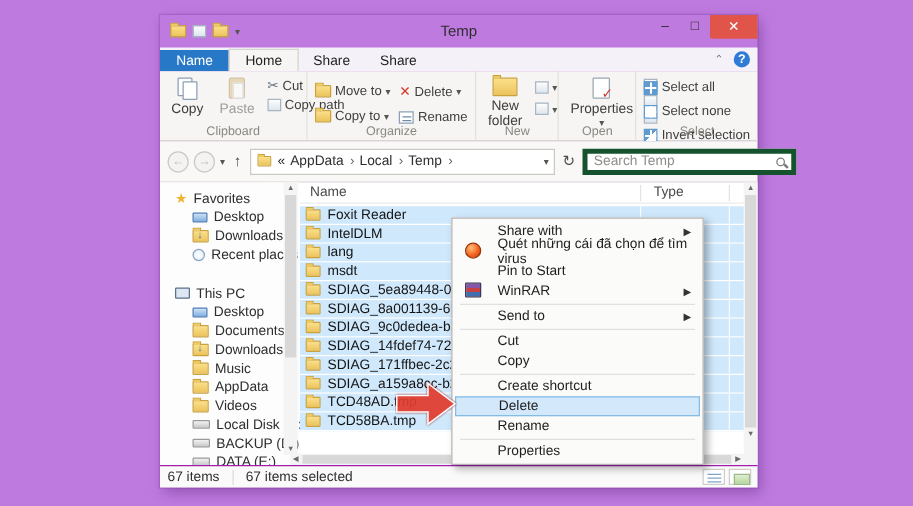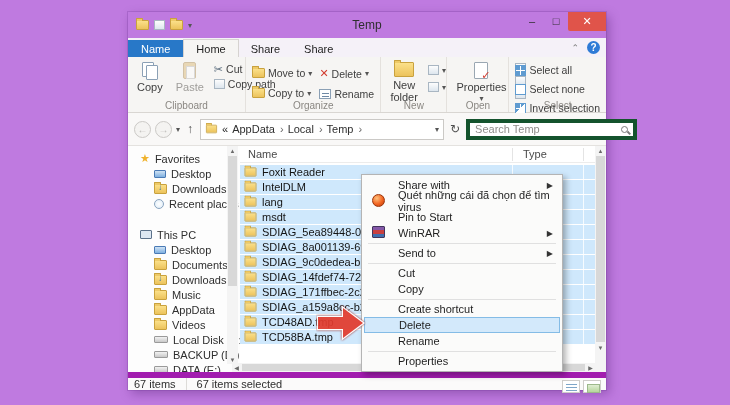--- a/index.html
+++ b/index.html
@@ -110,21 +110,21 @@
   
   .vsb { position:absolute; right:0; top:0; width:11px; height:206px; background:#f4f4f4; }
   .vsb .sb-thumb { position:absolute; left:1px; right:1px; top:10px; bottom:10px; background:#d8d8d8; }
   
   .hsb { position:absolute; left:104px; right:11px; top:217px; height:9px; background:#f4f4f4; display:flex; align-items:center; }
   .hsb .h-arrow { width:9px; text-align:center; font-size:6px; color:#6a6a6a; }
   .hsb .h-thumb { flex:1; height:7px; background:#d8d8d8; margin:0 1px; }
   .sb-corner { position:absolute; right:0; top:206px; width:11px; height:20px; background:#f4f4f4; }
 
   
-  .status { position:absolute; left:0; bottom:0; width:100%; height:18px; background:#fbfafa; border-top:6px solid #a21caf; display:flex; align-items:center; padding:0 6px; gap:10px; color:#2e2e2e; }
+  .status { position:absolute; left:0; bottom:0; width:100%; height:18px; background:#fbfafa; border-top:1px solid #a21caf; display:flex; align-items:center; padding:0 6px; gap:10px; color:#2e2e2e; }
   .status-sep { width:1px; height:12px; background:#dddbd8; }
   .view-toggles { position:absolute; right:5px; top:2px; display:flex; gap:3px; }
   .vt { width:18px; height:13px; border:1px solid #cfcdca; background:#fff; position:relative; }
   .vt-details::before { content:""; position:absolute; left:3px; top:3px; width:11px; height:1px; background:#7fa6c8; box-shadow:0 3px 0 #7fa6c8, 0 6px 0 #7fa6c8; }
   .vt-thumbs::before { content:""; position:absolute; left:3px; top:3px; width:11px; height:7px; border:1px solid #9db98c; background:linear-gradient(#dfeed2,#b6d69c); }
 
   
   .ctxmenu { position:absolute; left:233px; top:162px; width:202px; background:#fbfbfa; border:1px solid #b4b4b4; box-shadow:3px 3px 6px rgba(0,0,0,.3); padding:2px; z-index:50; }
   .mi { position:relative; height:16px; display:flex; align-items:center; padding-left:34px; color:#1e1e1e; }
   .mi .mi-ico { position:absolute; left:8px; top:1px; }

